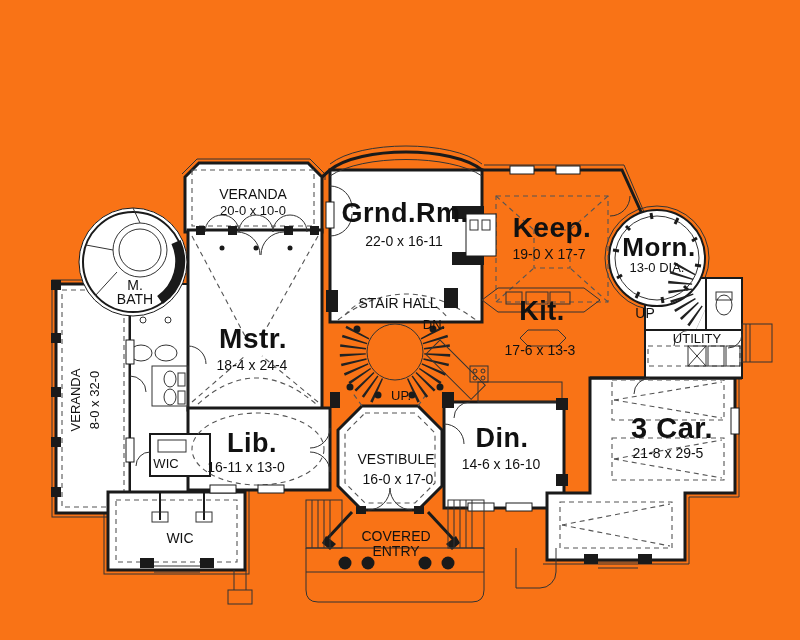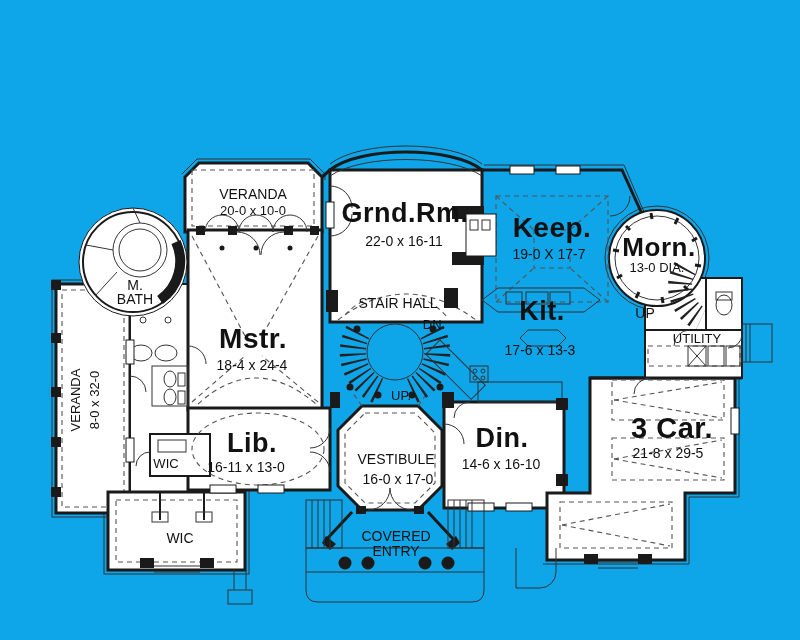--- a/index.html
+++ b/index.html
@@ -1,16 +1,16 @@
 <!DOCTYPE html>
 <html><head>
 <meta charset="utf-8">
 <style>
   html,body{margin:0;padding:0;background:#fff;}
-  .canvas{position:relative;width:800px;height:640px;background:#0ea5e9;overflow:hidden;}
+  .canvas{position:relative;width:800px;height:640px;background:#f97316;overflow:hidden;}
   svg{position:absolute;left:0;top:0;}
   svg text{font-family:"Liberation Sans","DejaVu Sans",sans-serif;fill:#111;}
   .room-name{font-weight:bold;letter-spacing:0.5px;}
   .wall{stroke:#1a1a1a;fill:none;}
   .wallfill{stroke:#1a1a1a;fill:#ffffff;}
   .thin{stroke:#333;fill:none;stroke-width:1;}
   .dash{stroke:#555;fill:none;stroke-width:1.1;stroke-dasharray:5 4;}
   .blk{fill:#1a1a1a;stroke:none;}
   .fan{stroke:#222;fill:none;stroke-dasharray:2 5.5;}
 </style>

